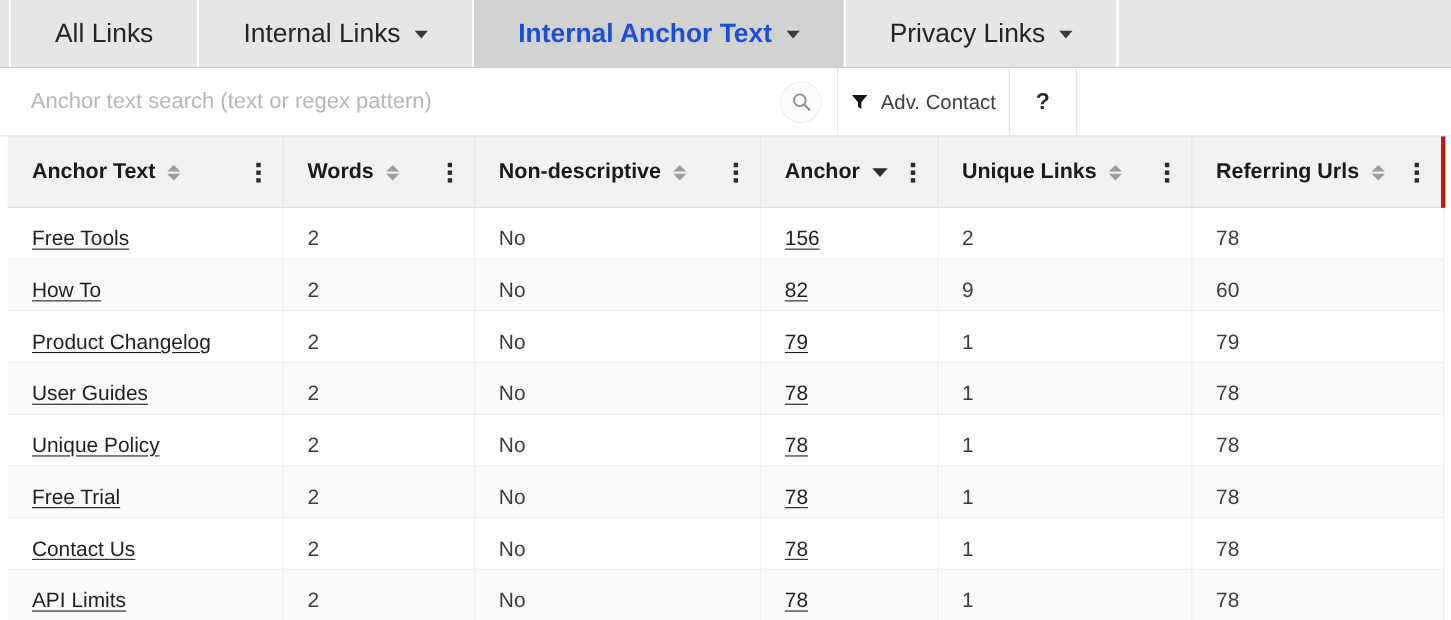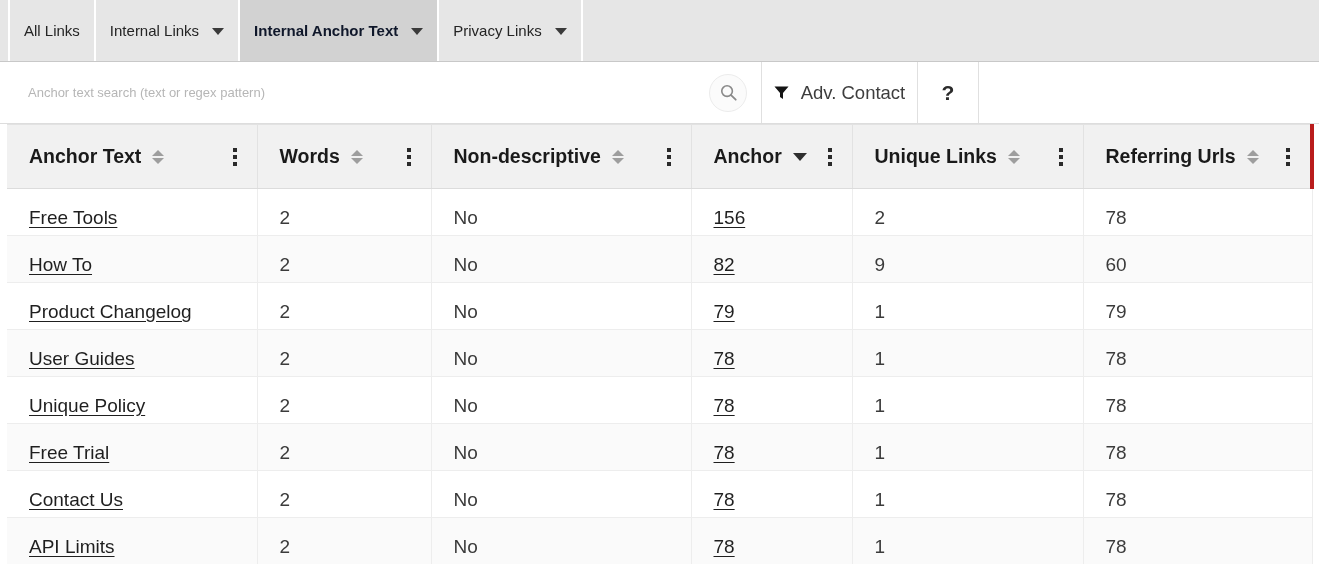--- a/index.html
+++ b/index.html
@@ -22,35 +22,35 @@
     height: 62px;
     background: #e6e6e6;
     border-bottom: 1px solid #c8c8c8;
     box-sizing: border-box;
     padding-left: 8px;
   }
   .tab {
     display: flex;
     align-items: center;
     gap: 13px;
-    padding: 0 14px;
-    font-size: 15px;
+    padding: 0 40px;
+    font-size: 24px;
     color: #242424;
     background: #e6e6e6;
     border-right: 2px solid #ffffff;
     box-sizing: border-box;
     white-space: nowrap;
     cursor: pointer;
     user-select: none;
   }
   .tab:first-child { border-left: 2px solid #ffffff; }
   .tab.active {
     background: #d2d2d2;
     font-weight: bold;
-    color: #0f172a;
+    color: #1d4ed8;
     text-align: center;
   }
   .tab-caret {
     width: 0; height: 0;
     border-left: 6px solid transparent;
     border-right: 6px solid transparent;
     border-top: 7px solid #3a3a3a;
     flex: none;
     margin-top: 2px;
   }
@@ -75,21 +75,21 @@
     align-items: center;
     border-right: 1px solid #e0e0e0;
     box-sizing: border-box;
   }
   .search-input {
     border: 0;
     outline: 0;
     width: 100%;
     height: 100%;
     padding: 0 70px 0 28px;
-    font-size: 13px;
+    font-size: 20px;
     font-family: "Liberation Sans", sans-serif;
     color: #333;
     background: transparent;
     box-sizing: border-box;
   }
   .search-input::placeholder { color: #b6b6b6; }
   .search-btn {
     position: absolute;
     right: 14px;
     top: 50%;

